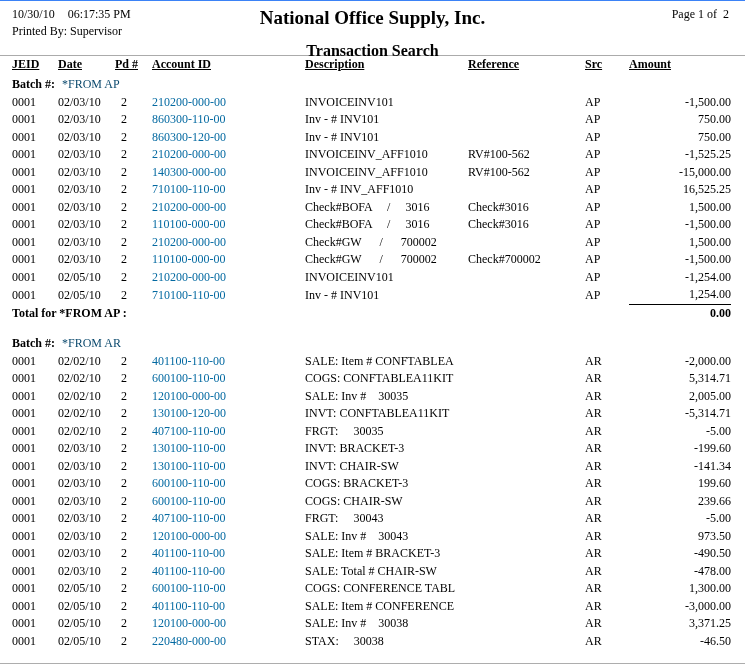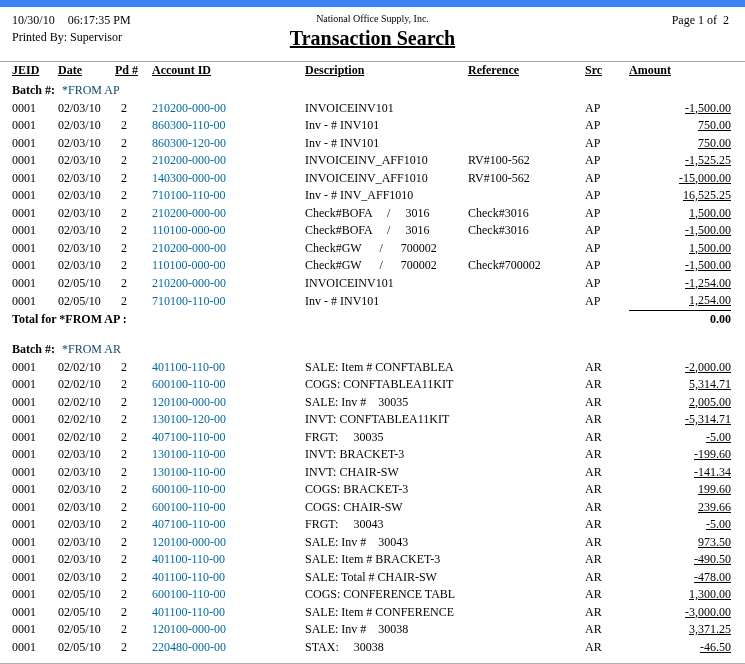--- a/index.html
+++ b/index.html
@@ -1,50 +1,50 @@
 <!DOCTYPE html>
 <html><head>
 <meta charset="utf-8">
 <style>
   * { box-sizing: border-box; }
   html, body { margin: 0; padding: 0; background: #ffffff; }
   .page {
     width: 745px; height: 664px;
     background: #ffffff;
-    border-top: 7px solid #3b82f6;
+    border-top: 1px solid #3b82f6;
     border-bottom: 1px solid #adadad;
     font-family: "Liberation Serif", "DejaVu Serif", serif;
     font-size: 12px; color: #000;
     overflow: hidden;
     padding: 0 14px 0 12px;
   }
   .report-header {
     position: relative; height: 55px;
     border-bottom: 1px solid #ababab;
     margin: 0 -14px 0 -12px;
     padding: 0 14px 0 12px;
   }
   .hdr-left  { position: absolute; left: 12px;  top: 6px; }
   .hdr-center{ position: absolute; left: 0; right: 0; top: 6px; text-align: center; }
   .hdr-right { position: absolute; right: 16px; top: 6px; white-space: pre; }
   .time { margin-left: 13px; }
   .printed-by { margin-top: 2px; }
-  .company { font-weight: normal; font-size: 10px; }
-  .report-title { font-weight: bold; font-size: 20px; margin-top: 3px; text-decoration: underline; }
+  .company { font-weight: bold; font-size: 19px; }
+  .report-title { font-weight: bold; font-size: 16px; margin-top: 13px; }
 
   .report-table { width: 100%; border-collapse: collapse; table-layout: fixed; margin-top: 1px; }
   .report-table th { font-weight: bold; text-align: left; padding: 0 0 1px 0; white-space: nowrap; }
   .report-table th .u { text-decoration: underline; }
   .th-amount { text-align: right; }
   .report-table td {
     padding: 0; line-height: 17.5px;
     white-space: nowrap; overflow: hidden; vertical-align: bottom;
   }
   td.desc { white-space: pre; font-family: Liberation Serif, serif; }
-  td.amount { text-align: right; text-decoration: underline; }
+  td.amount { text-align: right; }
   td.pd { padding-left: 6px; }
   td.account { color: #0369a1; cursor: pointer; }
 
   .batch-row td { padding-top: 3px; }
   .batch-label { font-weight: bold; display: inline-block; width: 50px; }
   .batch-name { color: #0c4a6e; }
 
   .total-row td { font-weight: bold; padding-bottom: 10px; }
   .total-label { text-align: left; padding-right: 10px; line-height: 20px; }
   .total-amount { border-top: 1px solid #000; text-align: right; line-height: 19px; }

